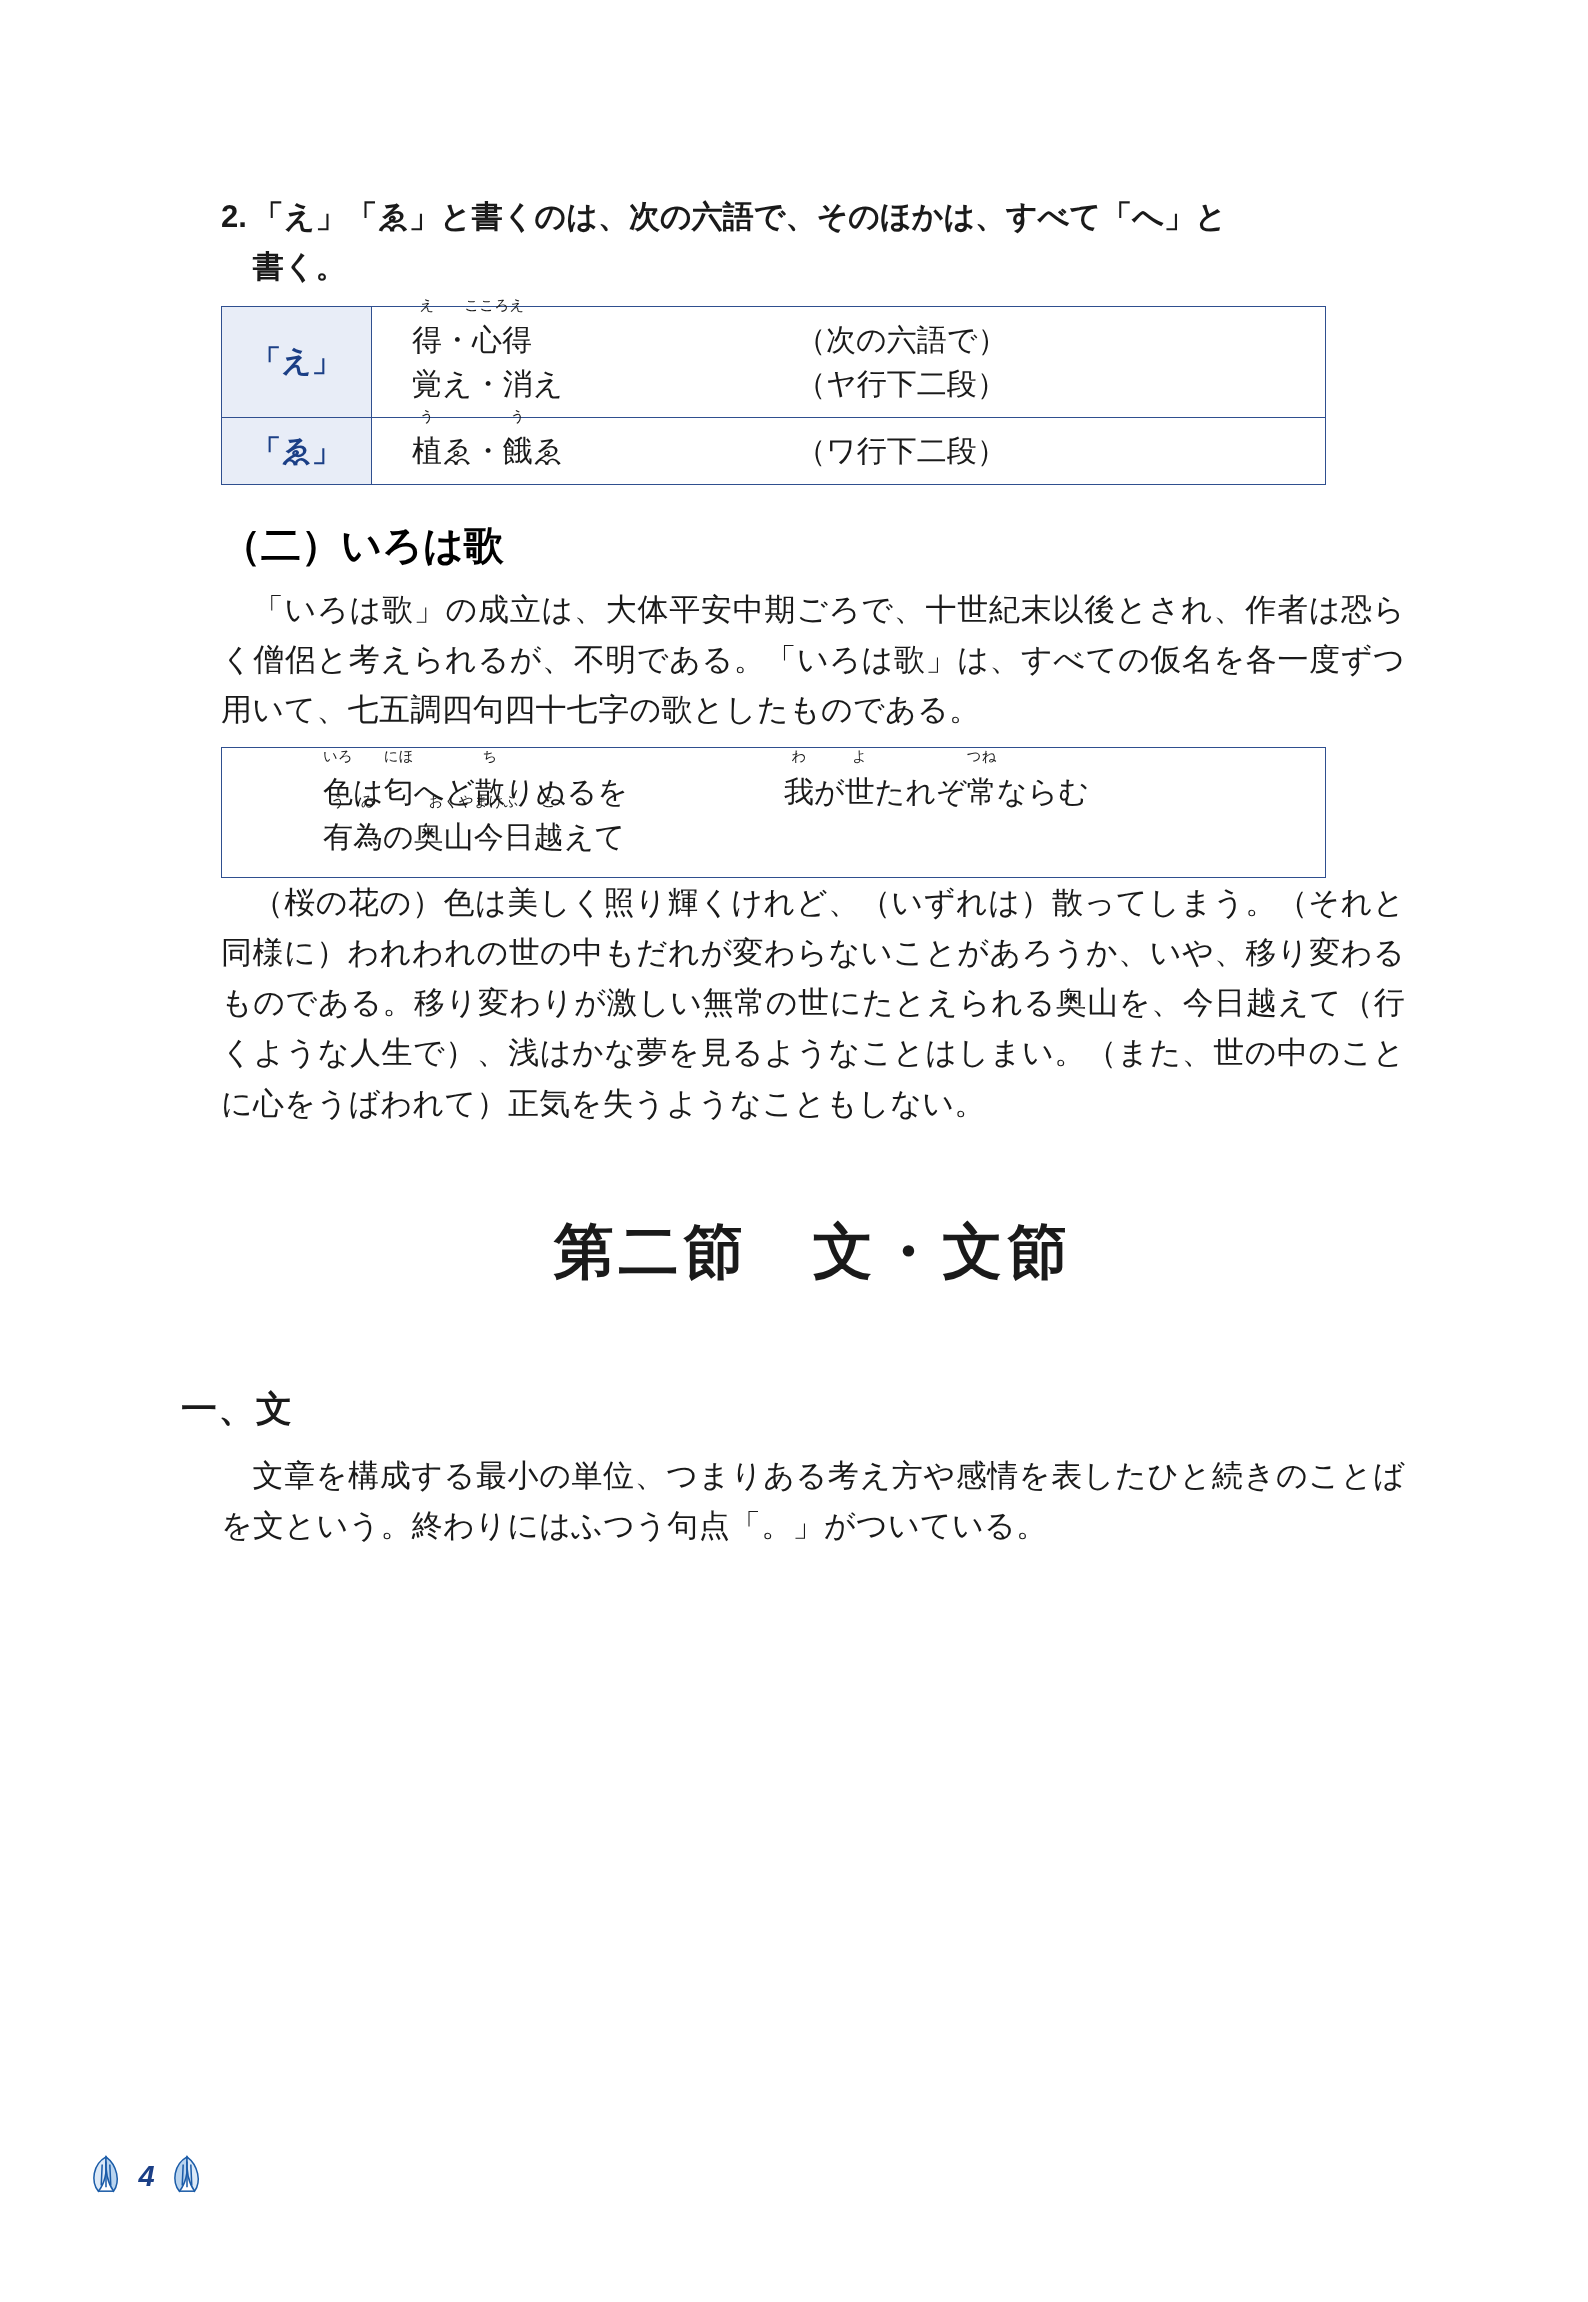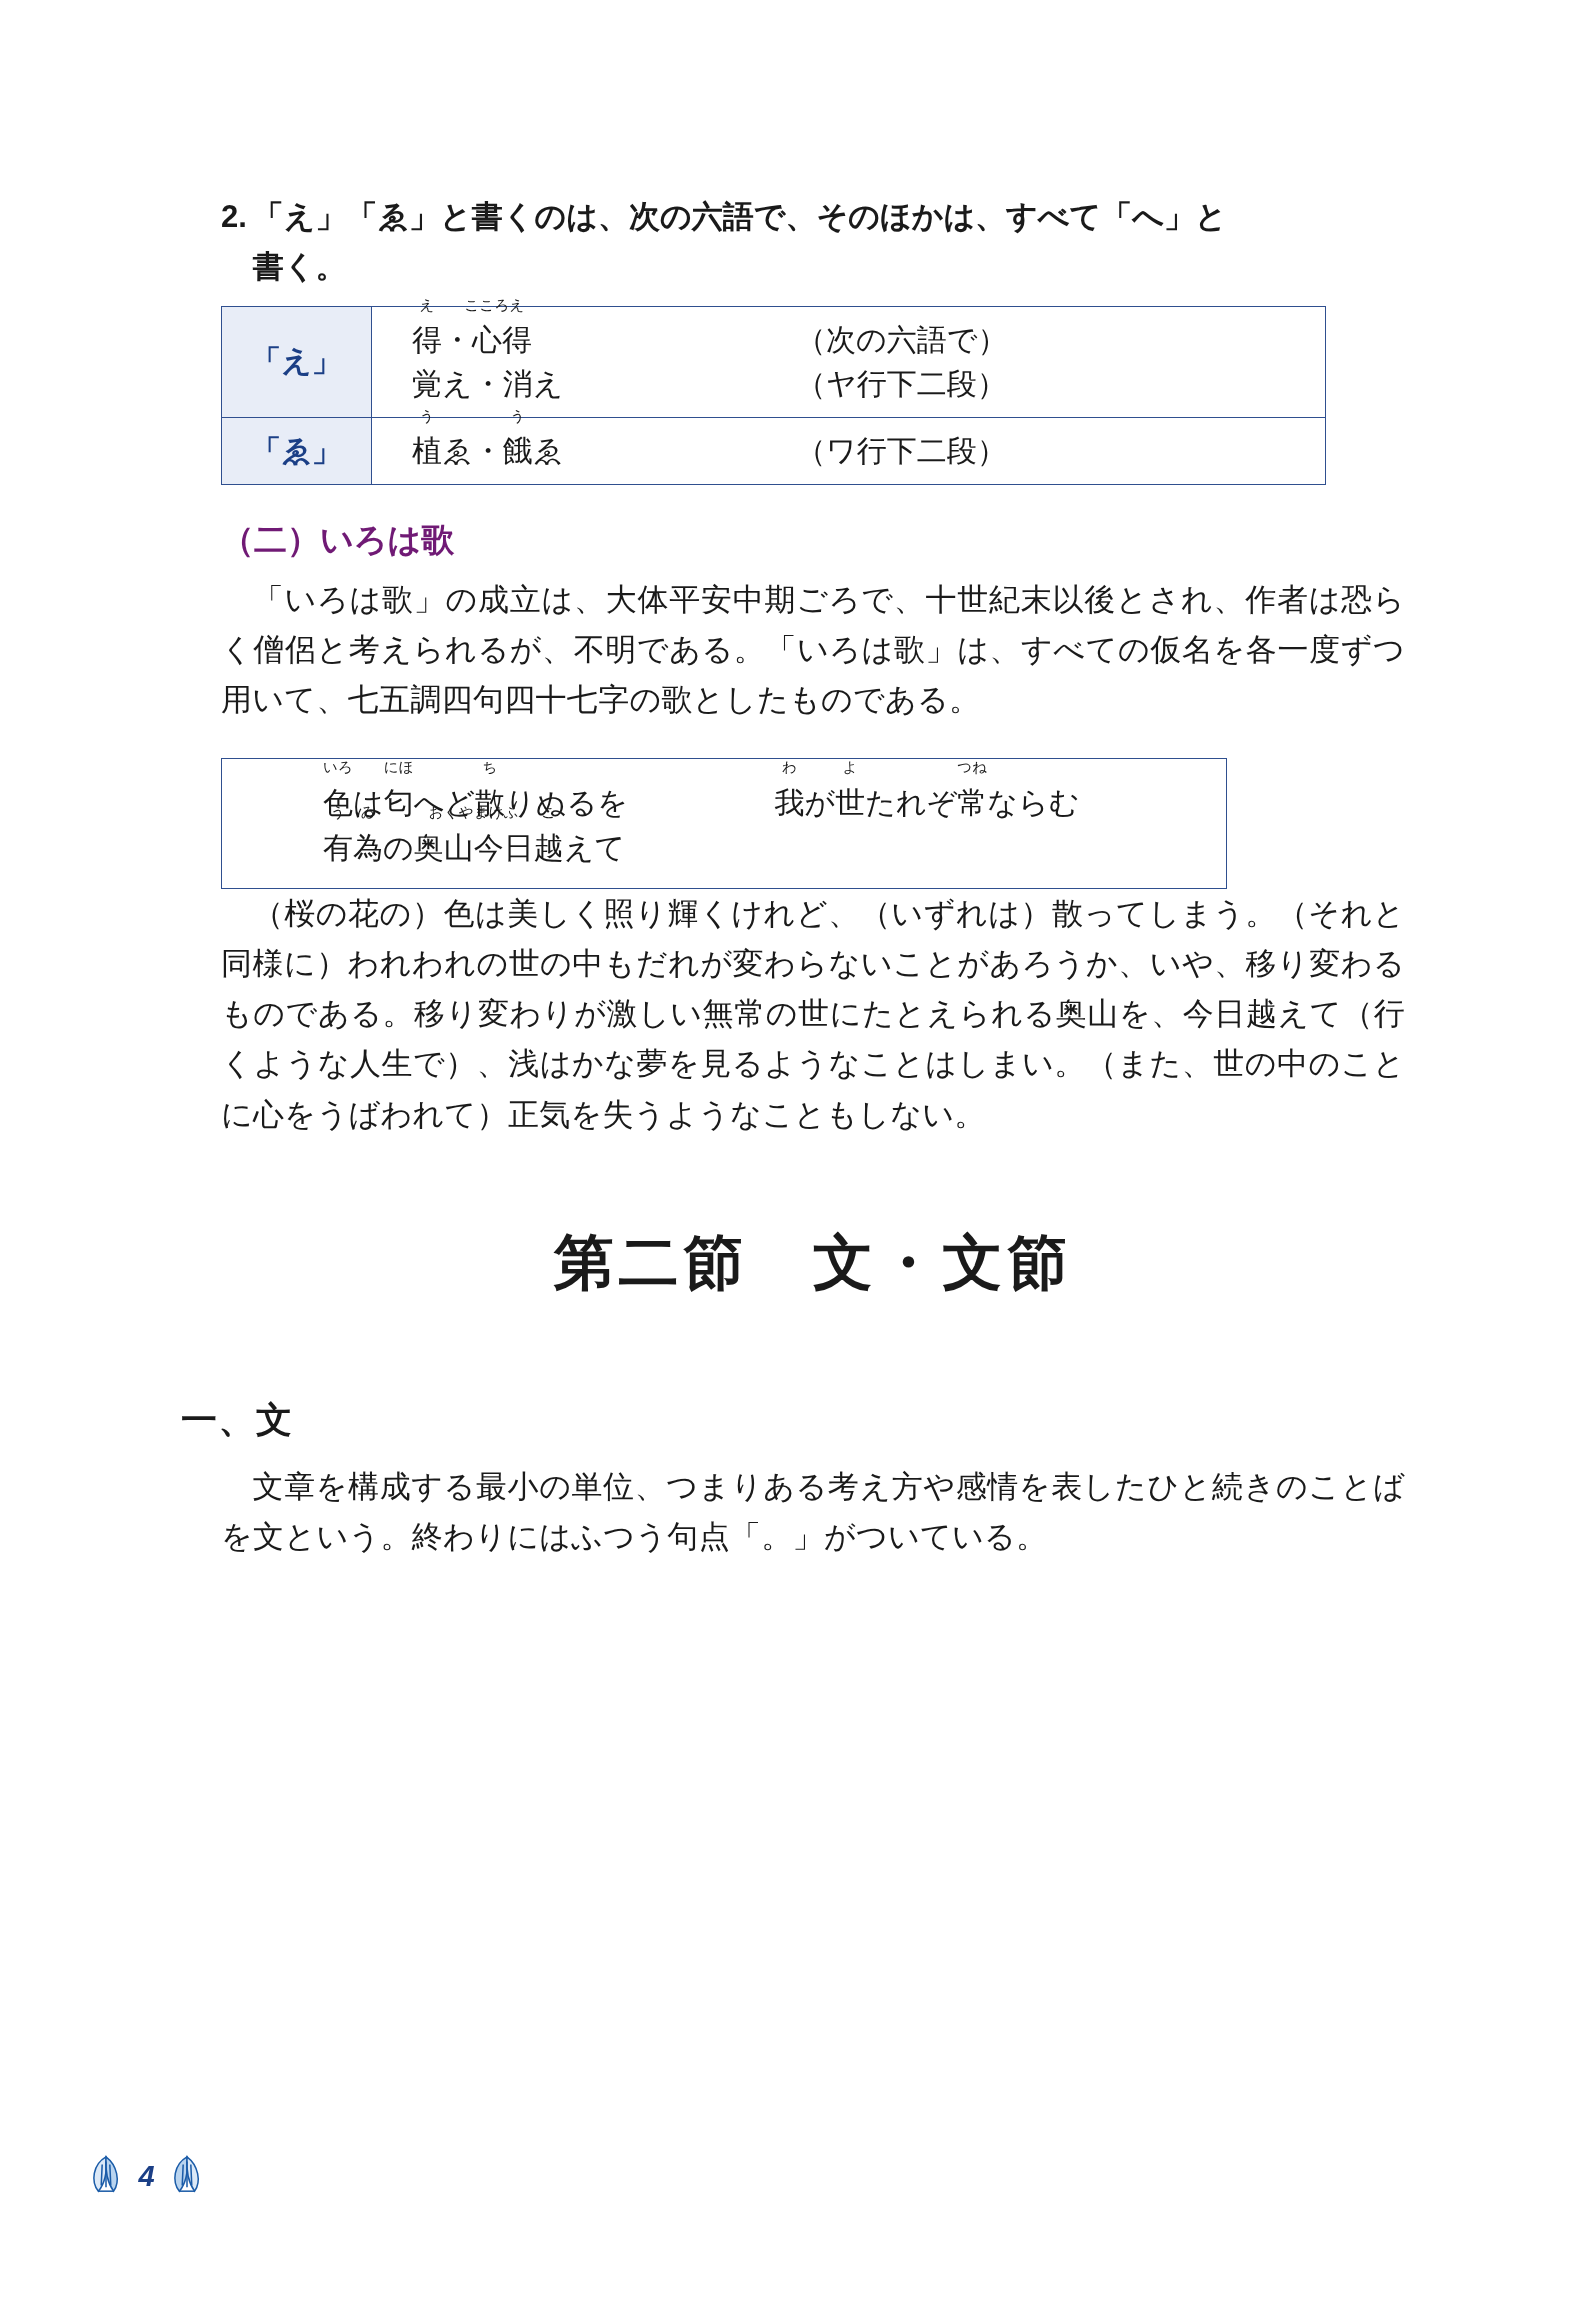--- a/index.html
+++ b/index.html
@@ -92,33 +92,33 @@
     transform: translateX(-50%);
     font-size: 14.4px;
     line-height: 1;
     white-space: nowrap;
     font-weight: normal;
     letter-spacing: 0.02em;
   }
 
   
   .sub-heading {
-    color: #701a75;
-    font-weight: bold;
-    font-size: 33px;
+    color: #000000;
+    font-weight: bold;
+    font-size: 40px;
     margin: 33px 0 11.5px 0;
   }
 
   
   .poem-box {
     border: 1.9px solid #2f4f8f;
-    width: 1006px;
+    width: 1105px;
     box-sizing: border-box;
     padding: 21px 0 17.3px 0;
-    margin: 33px 0 0 0;
+    margin: 12px 0 0 0;
   }
   .poem-line {
     display: flex;
     font-size: 30px;
     line-height: 1.5;
     padding-left: 101px;
   }
   .poem-col-a { width: 461px; }
   .poem-col-b { width: 461px; }
 

